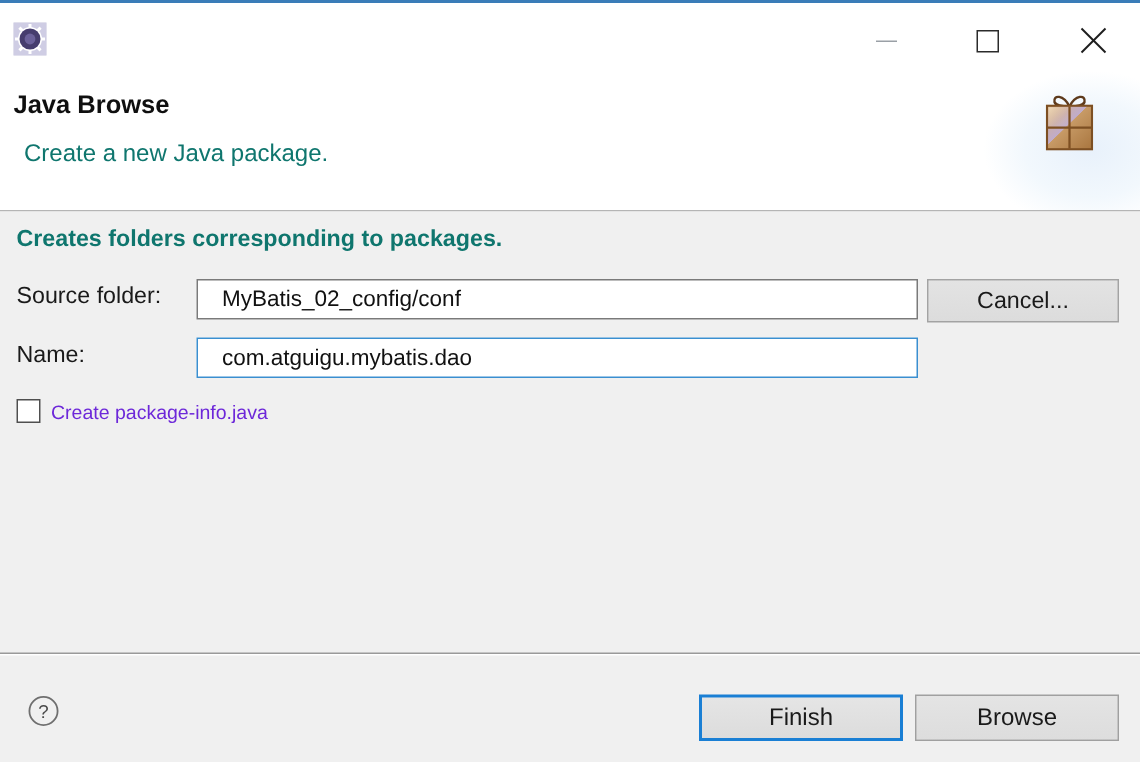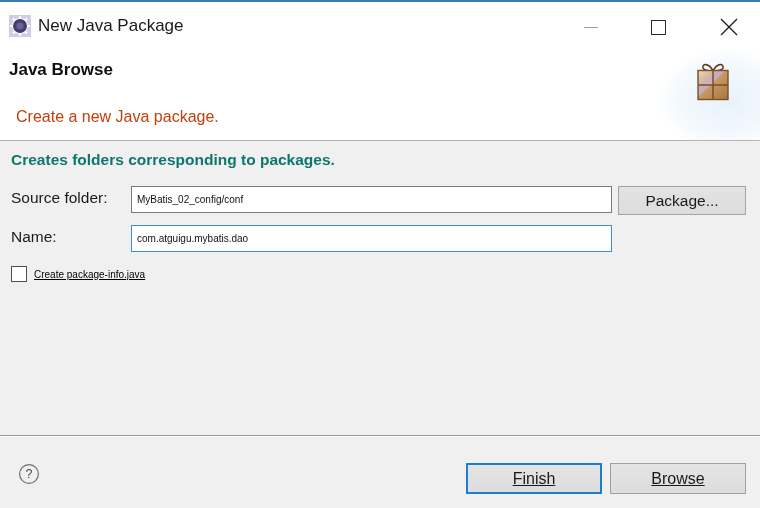--- a/index.html
+++ b/index.html
@@ -119,23 +119,23 @@
     left: 9px;
     top: 12px;
     font-size: 17px;
     font-weight: bold;
     color: #0f0f0f;
     white-space: nowrap;
   }
   .header-sub {
     position: absolute;
     left: 16px;
-    top: 60px;
+    top: 46px;
     font-size: 16px;
-    color: #c2410c;
+    color: #0f766e;
     white-space: nowrap;
   }
   .gift-icon {
     position: absolute;
     left: 689px;
     top: 10px;
     width: 48px;
     height: 52px;
   }
   .gift-icon svg { display: block; }
@@ -177,23 +177,23 @@
   .text-input {
     position: absolute;
     left: 131px;
     top: 0;
     width: 481px;
     height: 27px;
     box-sizing: border-box;
     background: #ffffff;
     border: 1px solid #7a7a7a;
     font-family: "Liberation Sans", sans-serif;
-    font-size: 10px;
+    font-size: 15px;
     color: #111111;
-    padding: 0 5px;
+    padding: 0 16px;
     line-height: 25px;
     outline: none;
   }
   .text-input.focused {
     border: 1px solid #3a8fd0;
     box-shadow: 0 0 0 0px #3a8fd0;
   }
 
   .browse-btn {
     position: absolute;
@@ -221,24 +221,23 @@
   .checkbox-box {
     width: 16px;
     height: 16px;
     box-sizing: border-box;
     background: #ffffff;
     border: 1px solid #4f4f4f;
     margin-right: 7px;
     flex: none;
   }
   .checkbox-label {
-    font-size: 10px;
-    color: #000000;
-    white-space: nowrap;
-    text-decoration: underline;
+    font-size: 13px;
+    color: #6d28d9;
+    white-space: nowrap;
   }
 
   
   .footer {
     position: absolute;
     top: 435px;
     left: 0;
     width: 760px;
     height: 73px;
     background: #f0f0f0;
@@ -256,21 +255,20 @@
     position: absolute;
     top: 26px;
     height: 31px;
     box-sizing: border-box;
     background: linear-gradient(to bottom, #e4e4e4 0%, #dddddd 100%);
     border: 1px solid #a0a0a0;
     font-family: "Liberation Sans", sans-serif;
     font-size: 16px;
     color: #1a1a1a;
     cursor: default;
-    text-decoration: underline;
   }
   .btn-finish {
     left: 466px;
     width: 136px;
     border: 2px solid #1a7fd4;
     background: linear-gradient(to bottom, #e5e5e5 0%, #dcdcdc 100%);
   }
   .btn-cancel {
     left: 610px;
     width: 136px;
@@ -297,21 +295,20 @@
           <rect x="15.5" y="16.5" width="3" height="2" transform="rotate(45 17 17.5)"></rect>
           <rect x="15.5" y="3.5" width="3" height="2" transform="rotate(-45 17 4.5)"></rect>
           <rect x="3.5" y="16.5" width="3" height="2" transform="rotate(-45 5 17.5)"></rect>
         </g>
         <circle cx="11" cy="11" r="8" fill="#ffffff"></circle>
         <circle cx="11" cy="11" r="7" fill="#463d6e"></circle>
         <circle cx="11" cy="11" r="3.6" fill="#6b619a"></circle>
       </svg>
     </div>
 
-    <div class="title-text">New Java Package</div>
 
     <div class="win-btn win-min">
       <span class="glyph"></span>
     </div>
     <div class="win-btn win-max">
       <span class="glyph"></span>
     </div>
     <div class="win-btn win-close">
       <svg width="20" height="20" viewBox="0 0 20 20">
         <line x1="2" y1="2" x2="18" y2="18" stroke="#1d1d1d" stroke-width="1.3"></line>
@@ -353,21 +350,21 @@
     </div>
   </div>
 
   <div class="body">
 
     <div class="hint-text">Creates folders corresponding to packages.</div>
 
     <div class="field-row row-source">
       <label class="field-label">Source folder:</label>
       <input class="text-input" type="text" value="MyBatis_02_config/conf" style="">
-      <button class="browse-btn">Package...</button>
+      <button class="browse-btn">Cancel...</button>
     </div>
 
     <div class="field-row row-name">
       <label class="field-label">Name:</label>
       <input class="text-input focused" type="text" value="com.atguigu.mybatis.dao" style="">
     </div>
 
     <div class="checkbox-row">
       <span class="checkbox-box"></span>
       <span class="checkbox-label">Create package-info.java</span>

